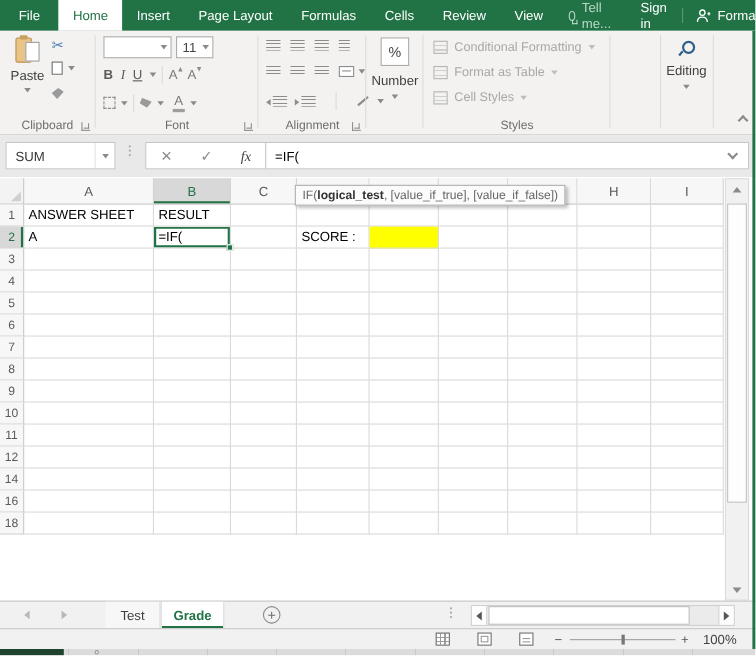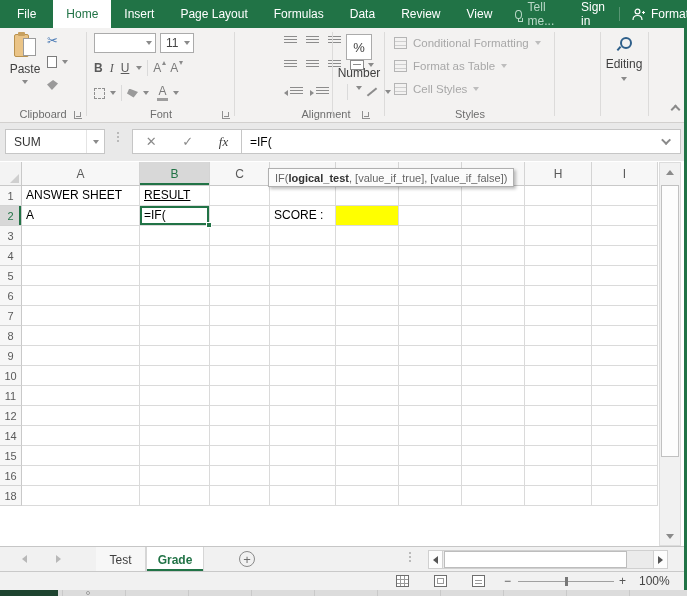--- a/index.html
+++ b/index.html
@@ -62,21 +62,21 @@
   .azbig{position:relative;font-size:12px;color:#7a7a7a;margin-right:9px;}
   .azbig .tri{position:absolute;right:-5px;top:0;width:0;height:0;border-left:2.5px solid transparent;border-right:2.5px solid transparent;}
   .tri.up{border-bottom:4px solid #8a8a8a;}
   .tri.dn{border-top:4px solid #8a8a8a;}
   .bordericon{width:11px;height:11px;border:1px dashed #909090;}
   .bucketicon{position:relative;width:11px;height:9px;background:#9a9a9a;clip-path:polygon(20% 0,100% 40%,60% 100%,0 55%);}
   .fontcolorA{font-size:12px;color:#7a7a7a;line-height:1;}
   .colorbar{width:11px;height:3px;background:#9e9e9e;margin-top:1px;}
 
   
-  .g-align{left:236px;width:96px;margin-left:42px;}
+  .g-align{left:236px;width:96px;}
   .lines{width:13px;height:10px;background:repeating-linear-gradient(to bottom,#8c8c8c 0 1px,transparent 1px 3.2px);}
   .lines.sm{width:10px;}
   .mergeicon{width:14px;height:10px;border:1px solid #8c8c8c;background:linear-gradient(#fff,#fff),#fff;position:relative;}
   .mergeicon::after{content:"";position:absolute;left:2px;top:3px;right:2px;height:1px;background:#8c8c8c;}
   .indenticon{position:relative;}
   .indenticon .tri2{position:absolute;left:-6px;top:3px;width:0;height:0;border-top:3px solid transparent;border-bottom:3px solid transparent;}
   .tri2.r{border-left:4px solid #8c8c8c;}
   .tri2.l{border-right:4px solid #8c8c8c;}
   .orienticon{width:12px;height:2px;background:#8c8c8c;transform:rotate(-40deg);}
 
@@ -199,21 +199,21 @@
 <body>
 
 <div id="app">
 
   <div class="tabbar">
     <div class="rtab file">File</div>
     <div class="rtab active">Home</div>
     <div class="rtab">Insert</div>
     <div class="rtab">Page Layout</div>
     <div class="rtab">Formulas</div>
-    <div class="rtab">Data</div>
+    <div class="rtab">Cells</div>
     <div class="rtab">Review</div>
     <div class="rtab">View</div>
     <div class="tb-right">
       <div class="tellme">
         <span class="bulb"></span>
         <span>Tell me...</span>
       </div>
       <div class="signin">Sign in</div>
       <div class="share">
         <svg class="shareicon" width="13" height="13" viewBox="0 0 13 13">
@@ -389,21 +389,21 @@
         <div class="colhdr" style="width: 63px;">E</div>
         <div class="colhdr" style="width: 63px;">F</div>
         <div class="colhdr" style="width: 63px;">G</div>
         <div class="colhdr" style="width: 67px;">H</div>
         <div class="colhdr" style="width: 66px;">I</div>
       </div>
     <div class="rows" id="grid-rows">
         <div class="grow">
           <div class="rowhdr">1</div>
           <div class="cell" style="width: 118px;">ANSWER SHEET</div>
-          <div class="cell" style="width: 70px; text-decoration: underline;">RESULT</div>
+          <div class="cell" style="width: 70px;">RESULT</div>
           <div class="cell" style="width: 60px;"></div>
           <div class="cell" style="width: 66px;"></div>
           <div class="cell" style="width: 63px;"></div>
           <div class="cell" style="width: 63px;"></div>
           <div class="cell" style="width: 63px;"></div>
           <div class="cell" style="width: 67px;"></div>
           <div class="cell" style="width: 66px;"></div>
         </div>
         <div class="grow">
           <div class="rowhdr sel">2</div>
@@ -532,32 +532,20 @@
           <div class="cell" style="width: 60px;"></div>
           <div class="cell" style="width: 66px;"></div>
           <div class="cell" style="width: 63px;"></div>
           <div class="cell" style="width: 63px;"></div>
           <div class="cell" style="width: 63px;"></div>
           <div class="cell" style="width: 67px;"></div>
           <div class="cell" style="width: 66px;"></div>
         </div>
         <div class="grow">
           <div class="rowhdr">14</div>
-          <div class="cell" style="width: 118px;"></div>
-          <div class="cell" style="width: 70px;"></div>
-          <div class="cell" style="width: 60px;"></div>
-          <div class="cell" style="width: 66px;"></div>
-          <div class="cell" style="width: 63px;"></div>
-          <div class="cell" style="width: 63px;"></div>
-          <div class="cell" style="width: 63px;"></div>
-          <div class="cell" style="width: 67px;"></div>
-          <div class="cell" style="width: 66px;"></div>
-        </div>
-        <div class="grow">
-          <div class="rowhdr">15</div>
           <div class="cell" style="width: 118px;"></div>
           <div class="cell" style="width: 70px;"></div>
           <div class="cell" style="width: 60px;"></div>
           <div class="cell" style="width: 66px;"></div>
           <div class="cell" style="width: 63px;"></div>
           <div class="cell" style="width: 63px;"></div>
           <div class="cell" style="width: 63px;"></div>
           <div class="cell" style="width: 67px;"></div>
           <div class="cell" style="width: 66px;"></div>
         </div>

